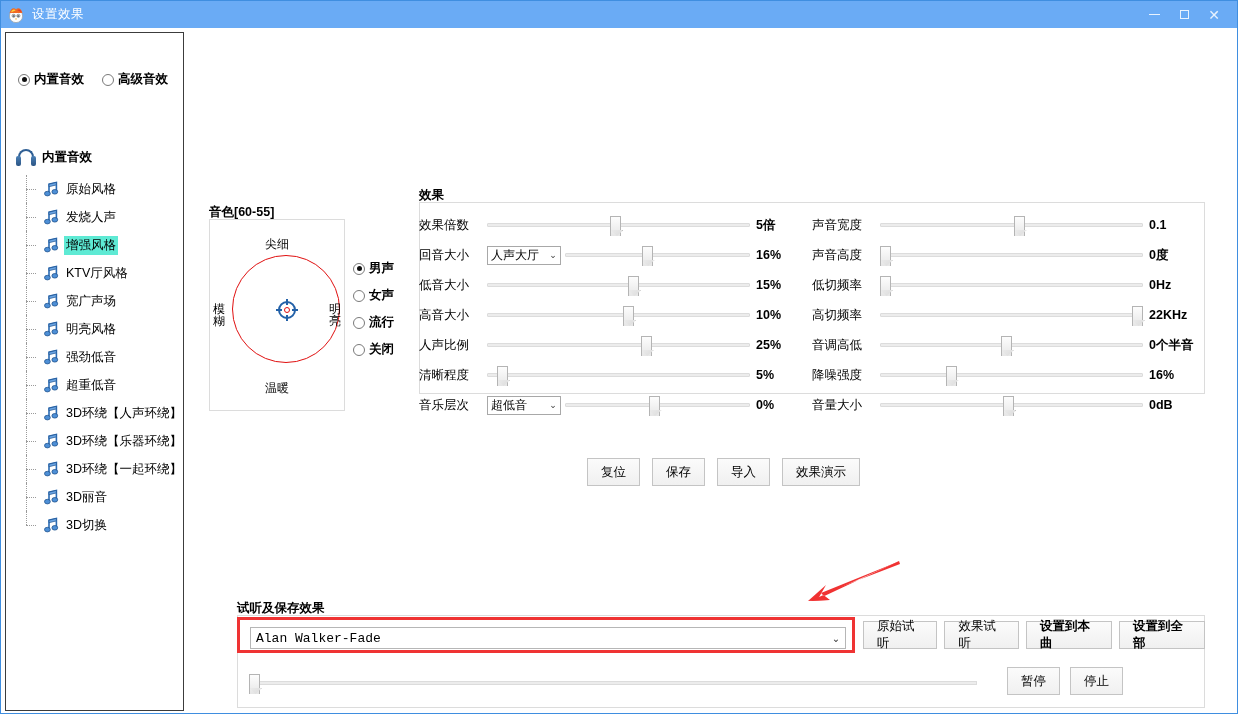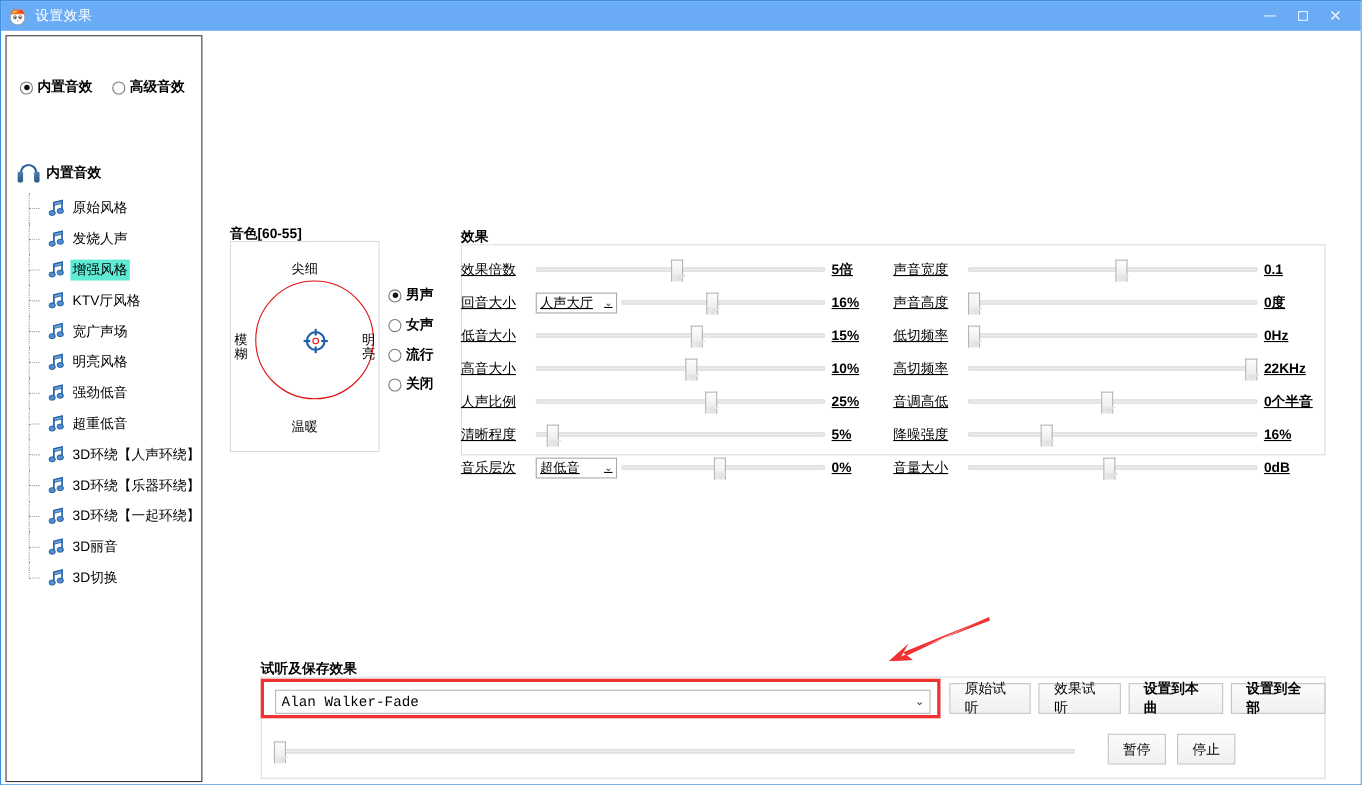--- a/index.html
+++ b/index.html
@@ -80,27 +80,27 @@
   .xhair i{position:absolute;background:#2361a8;}
   .xhair .h1{left:0;top:10px;width:6px;height:2px;}
   .xhair .h2{right:0;top:10px;width:6px;height:2px;}
   .xhair .v1{left:10px;top:0;width:2px;height:6px;}
   .xhair .v2{left:10px;bottom:0;width:2px;height:6px;}
 
   .voice-radios{position:absolute;left:352px;top:254px;width:52px;}
   .voice-radios .radio{font-weight:bold;height:27px;margin-bottom:0;}
 
   
-  #effects{left:418px;top:208px;width:786px;height:205px;}
+  #effects{left:418px;top:188px;width:786px;height:205px;}
   #effects .gb-body{border:1px solid #dcdcdc;border-top:1px solid #dcdcdc;}
   .cols{position:absolute;left:0;top:13px;width:786px;height:192px;}
   .col{position:absolute;top:8px;width:393px;}
   .col.c1{left:0;}
   .col.c2{left:393px;}
-  .srow{display:flex;align-items:center;height:30px;text-decoration:underline;}
+  .srow{display:flex;align-items:center;height:30px;}
   .sname{width:68px;font-size:12.5px;white-space:nowrap;flex:0 0 auto;}
   .combo{width:74px;height:19px;border:1px solid #a8a8a8;background:#fff;box-sizing:border-box;
          display:flex;align-items:center;font-size:12px;padding-left:3px;margin-right:4px;flex:0 0 auto;}
   .combo .cv{flex:1;white-space:nowrap;overflow:hidden;}
   .combo .carrow{width:14px;text-align:center;color:#3a3a3a;font-size:9px;}
   .track{position:relative;height:22px;flex:1 1 auto;margin-right:6px;}
   .track .bar{position:absolute;left:0;right:0;top:9px;height:4px;background:#ececec;
               border:1px solid #dcdcdc;box-sizing:border-box;border-radius:1px;}
   .thumb{position:absolute;top:2px;width:11px;height:20px;background:linear-gradient(180deg,#fdfdfd,#e6e6e6);
          border:1px solid #b4b4b4;box-sizing:border-box;border-bottom:none;}
@@ -474,20 +474,26 @@
             <div class="track">
               <div class="bar"></div>
               <div class="thumb" style="left: calc(49% - 5.39px);"></div>
             </div>
             <div class="sval">0dB</div>
           </div>
         </div>
     </div>
   </div>
 
+  <div class="btnrow" id="action-buttons">
+      <div class="btn">复位</div>
+      <div class="btn">保存</div>
+      <div class="btn">导入</div>
+      <div class="btn">效果演示</div>
+    </div>
 
   <div class="arrow">
     <svg width="105" height="48" viewBox="0 0 105 48">
       <path d="M103 2 L22 40 L30 26 L12 42 L34 41 L26 35 L104 5 Z" fill="#f03232"></path>
       <path d="M104 2 L14 42 L33 41 L25 34 Z" fill="#f03232"></path>
     </svg>
   </div>
 
   <div class="gb" id="bottom">
     <div class="gb-title">试听及保存效果</div>

